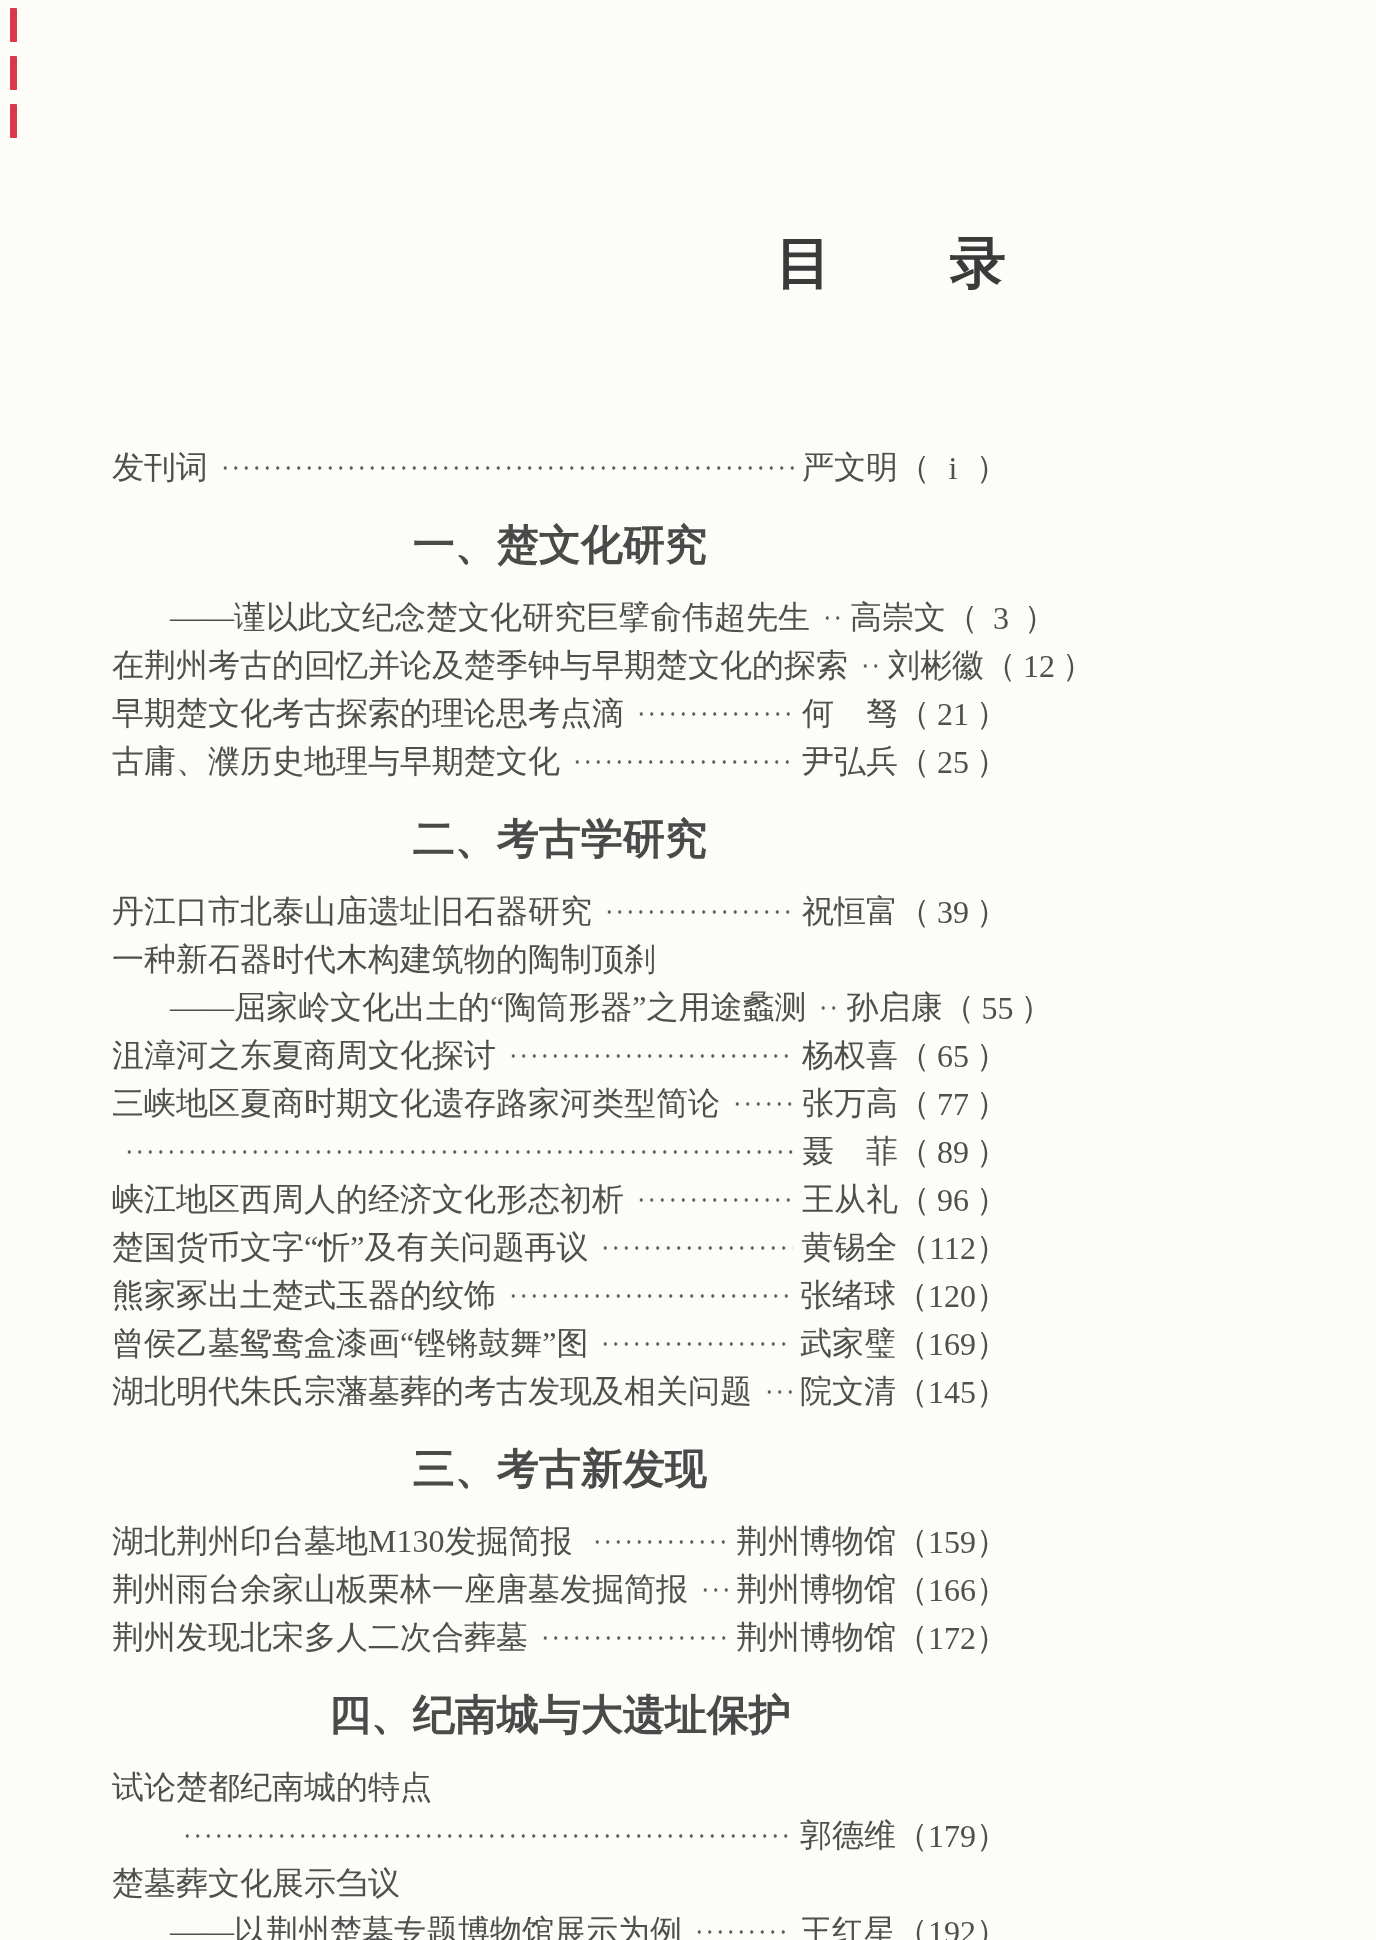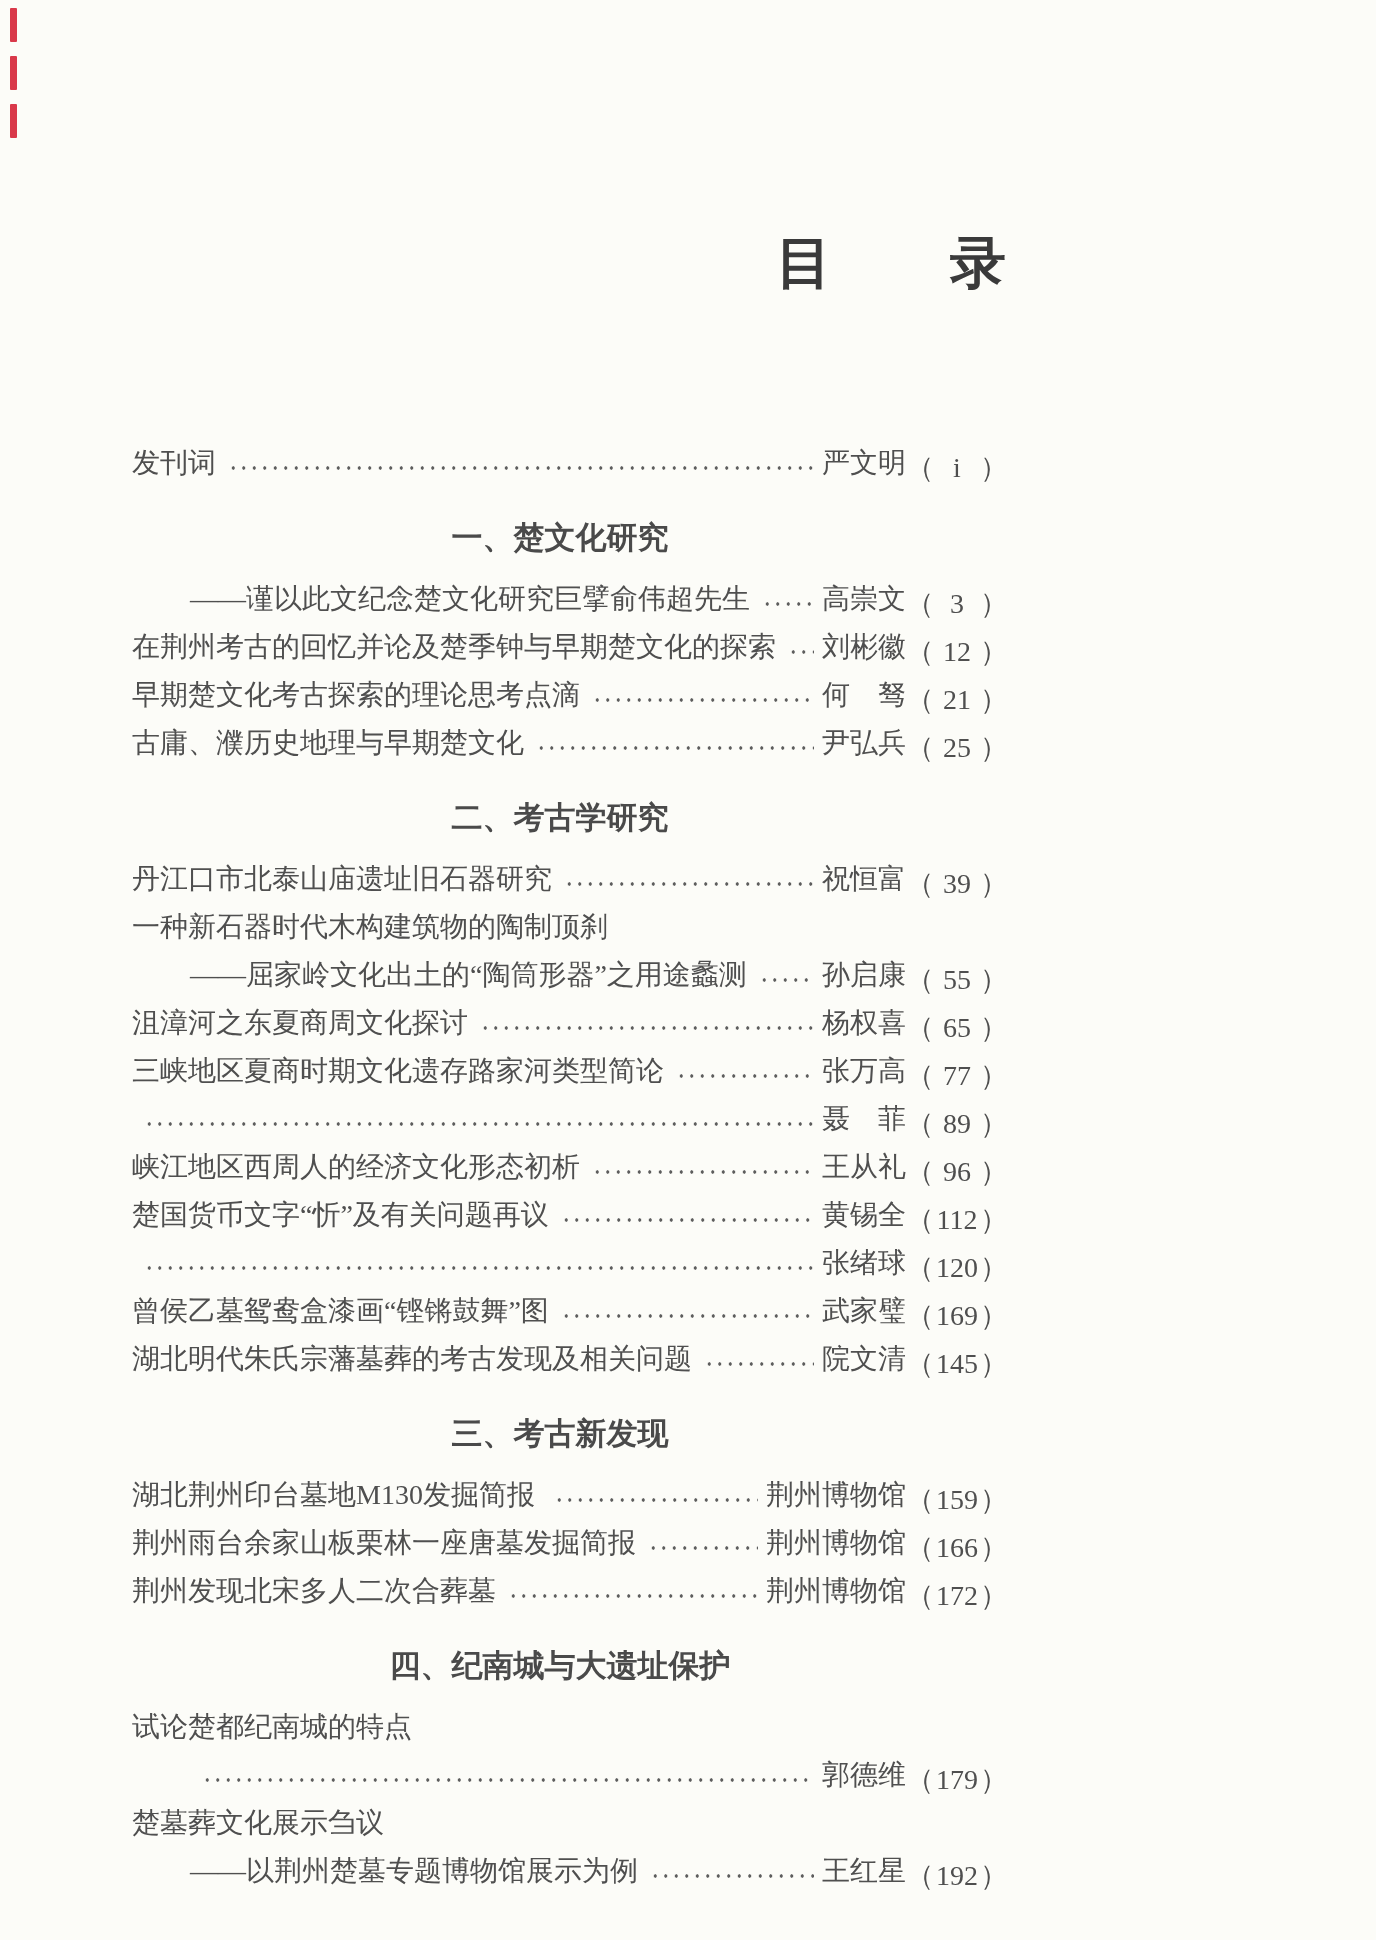--- a/index.html
+++ b/index.html
@@ -23,32 +23,32 @@
     text-align:right;
     font-size:56px;
     font-weight:700;
     color:#3a3a3a;
     letter-spacing:2px;
   }
   #toc { margin-top:142px; }
   .section-heading {
     font-family:"Liberation Sans","DejaVu Sans",sans-serif;
     font-weight:700;
-    font-size:31px;
+    font-size:42px;
     color:#4a4a4a;
     text-align:center;
     margin:25px 0 21px 0;
   }
   .entry { }
   .row {
     display:flex;
+    align-items:center;
     height:48px;
-    font-size:28px;
+    font-size:32px;
     white-space:nowrap;
-    margin-left:20px;
   }
   .row.indent { padding-left:58px; }
   .t { white-space:pre; }
   .leader {
     flex:1;
     height:48px;
     margin:0 8px 0 12px;
     background-image:radial-gradient(circle, #5d5d5d 1.7px, rgba(0,0,0,0) 1.8px);
     background-size:10.5px 48px;
     background-repeat:repeat-x;
@@ -166,20 +166,21 @@
       <div class="entry">
         <div class="row">
           <span class="t">楚国货币文字“忻”及有关问题再议</span>
           <span class="leader"></span>
           <span class="author">黄锡全</span>
           <span class="pgwrap"><span>（</span><span class="pgnum">112</span><span>）</span></span>
         </div>
       </div>
       <div class="entry">
         <div class="row">
+          <span class="t">熊家冢出土楚式玉器的纹饰</span>
           <span class="leader"></span>
           <span class="author">张绪球</span>
           <span class="pgwrap"><span>（</span><span class="pgnum">120</span><span>）</span></span>
         </div>
       </div>
       <div class="entry">
         <div class="row">
           <span class="t">曾侯乙墓鸳鸯盒漆画“铿锵鼓舞”图</span>
           <span class="leader"></span>
           <span class="author">武家璧</span>

